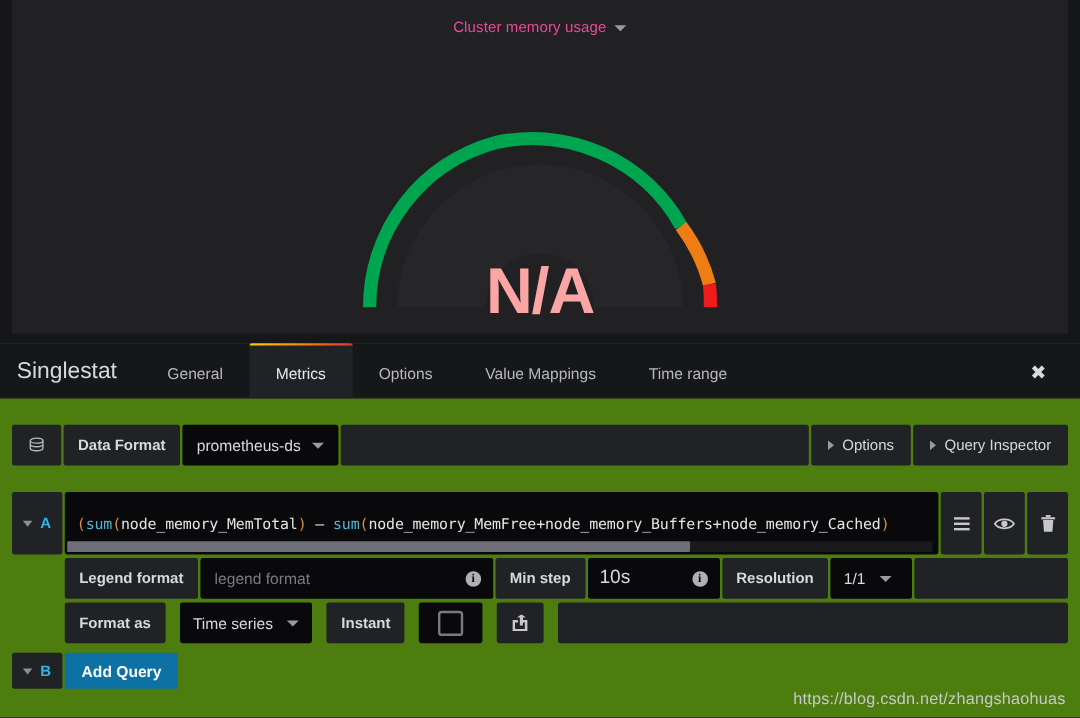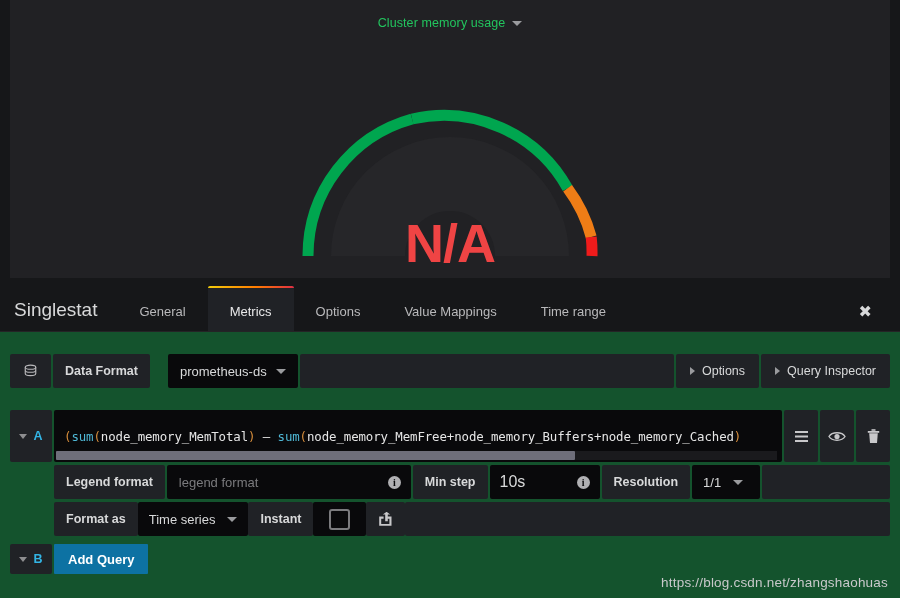--- a/index.html
+++ b/index.html
@@ -29,21 +29,21 @@
   .panel-header {
     height: 30px;
     display: flex;
     align-items: center;
     justify-content: center;
     gap: 7px;
     padding-top: 8px;
   }
   .panel-title {
     font-size: 12.5px;
-    color: #22c55e;
+    color: #ec4899;
     letter-spacing: .1px;
   }
   .caret-down {
     width: 0; height: 0;
     border-left: 5px solid transparent;
     border-right: 5px solid transparent;
     border-top: 5px solid #9a9b9e;
   }
   .gauge-wrap {
     position: relative;
@@ -51,33 +51,33 @@
     height: 240px;
   }
   .gauge-svg { display:block; margin: 0 auto; }
   .gauge-value {
     position: absolute;
     left: 0; right: 0;
     top: 178px;
     text-align: center;
     font-size: 54px;
     font-weight: bold;
-    color: #ef4444;
+    color: #fca5a5;
     letter-spacing: -1px;
     line-height: 1;
   }
 
   
   .editor {
     position: absolute;
     left: 0;
     top: 286px;
     width: 900px;
     height: 312px;
-    background: #14532d;
+    background: #4d7c0f;
   }
   .tabs-bar {
     position: relative;
     height: 45px;
     display: flex;
     align-items: flex-end;
     border-bottom: 1px solid #242426;
     background: #161719;
   }
   .editor-name {
@@ -145,21 +145,20 @@
   .ds-select {
     background: #09090b;
     display: flex;
     align-items: center;
     gap: 9px;
     font-size: 13px;
     color: #d8d9da;
     padding: 0 12px;
     border-radius: 2px;
     cursor: pointer;
-    margin-left: 16px;
   }
   .spacer-seg { background: #202226; flex: 1; border-radius: 2px; }
   .btn-collapse {
     background: #202226;
     display: flex;
     align-items: center;
     gap: 7px;
     font-size: 12.5px;
     color: #d8d9da;
     padding: 0 14px;
@@ -252,21 +251,21 @@
 
   .query-opts {
     display: flex;
     gap: 2px;
     margin-top: 3px;
     height: 34px;
     padding-left: 44px;
   }
   .query-opts2 {
     display: flex;
-    gap: 0;
+    gap: 12px;
     margin-top: 3px;
     height: 34px;
     padding-left: 44px;
   }
   .field {
     background: #09090b;
     display: flex;
     align-items: center;
     justify-content: space-between;
     border-radius: 2px;

